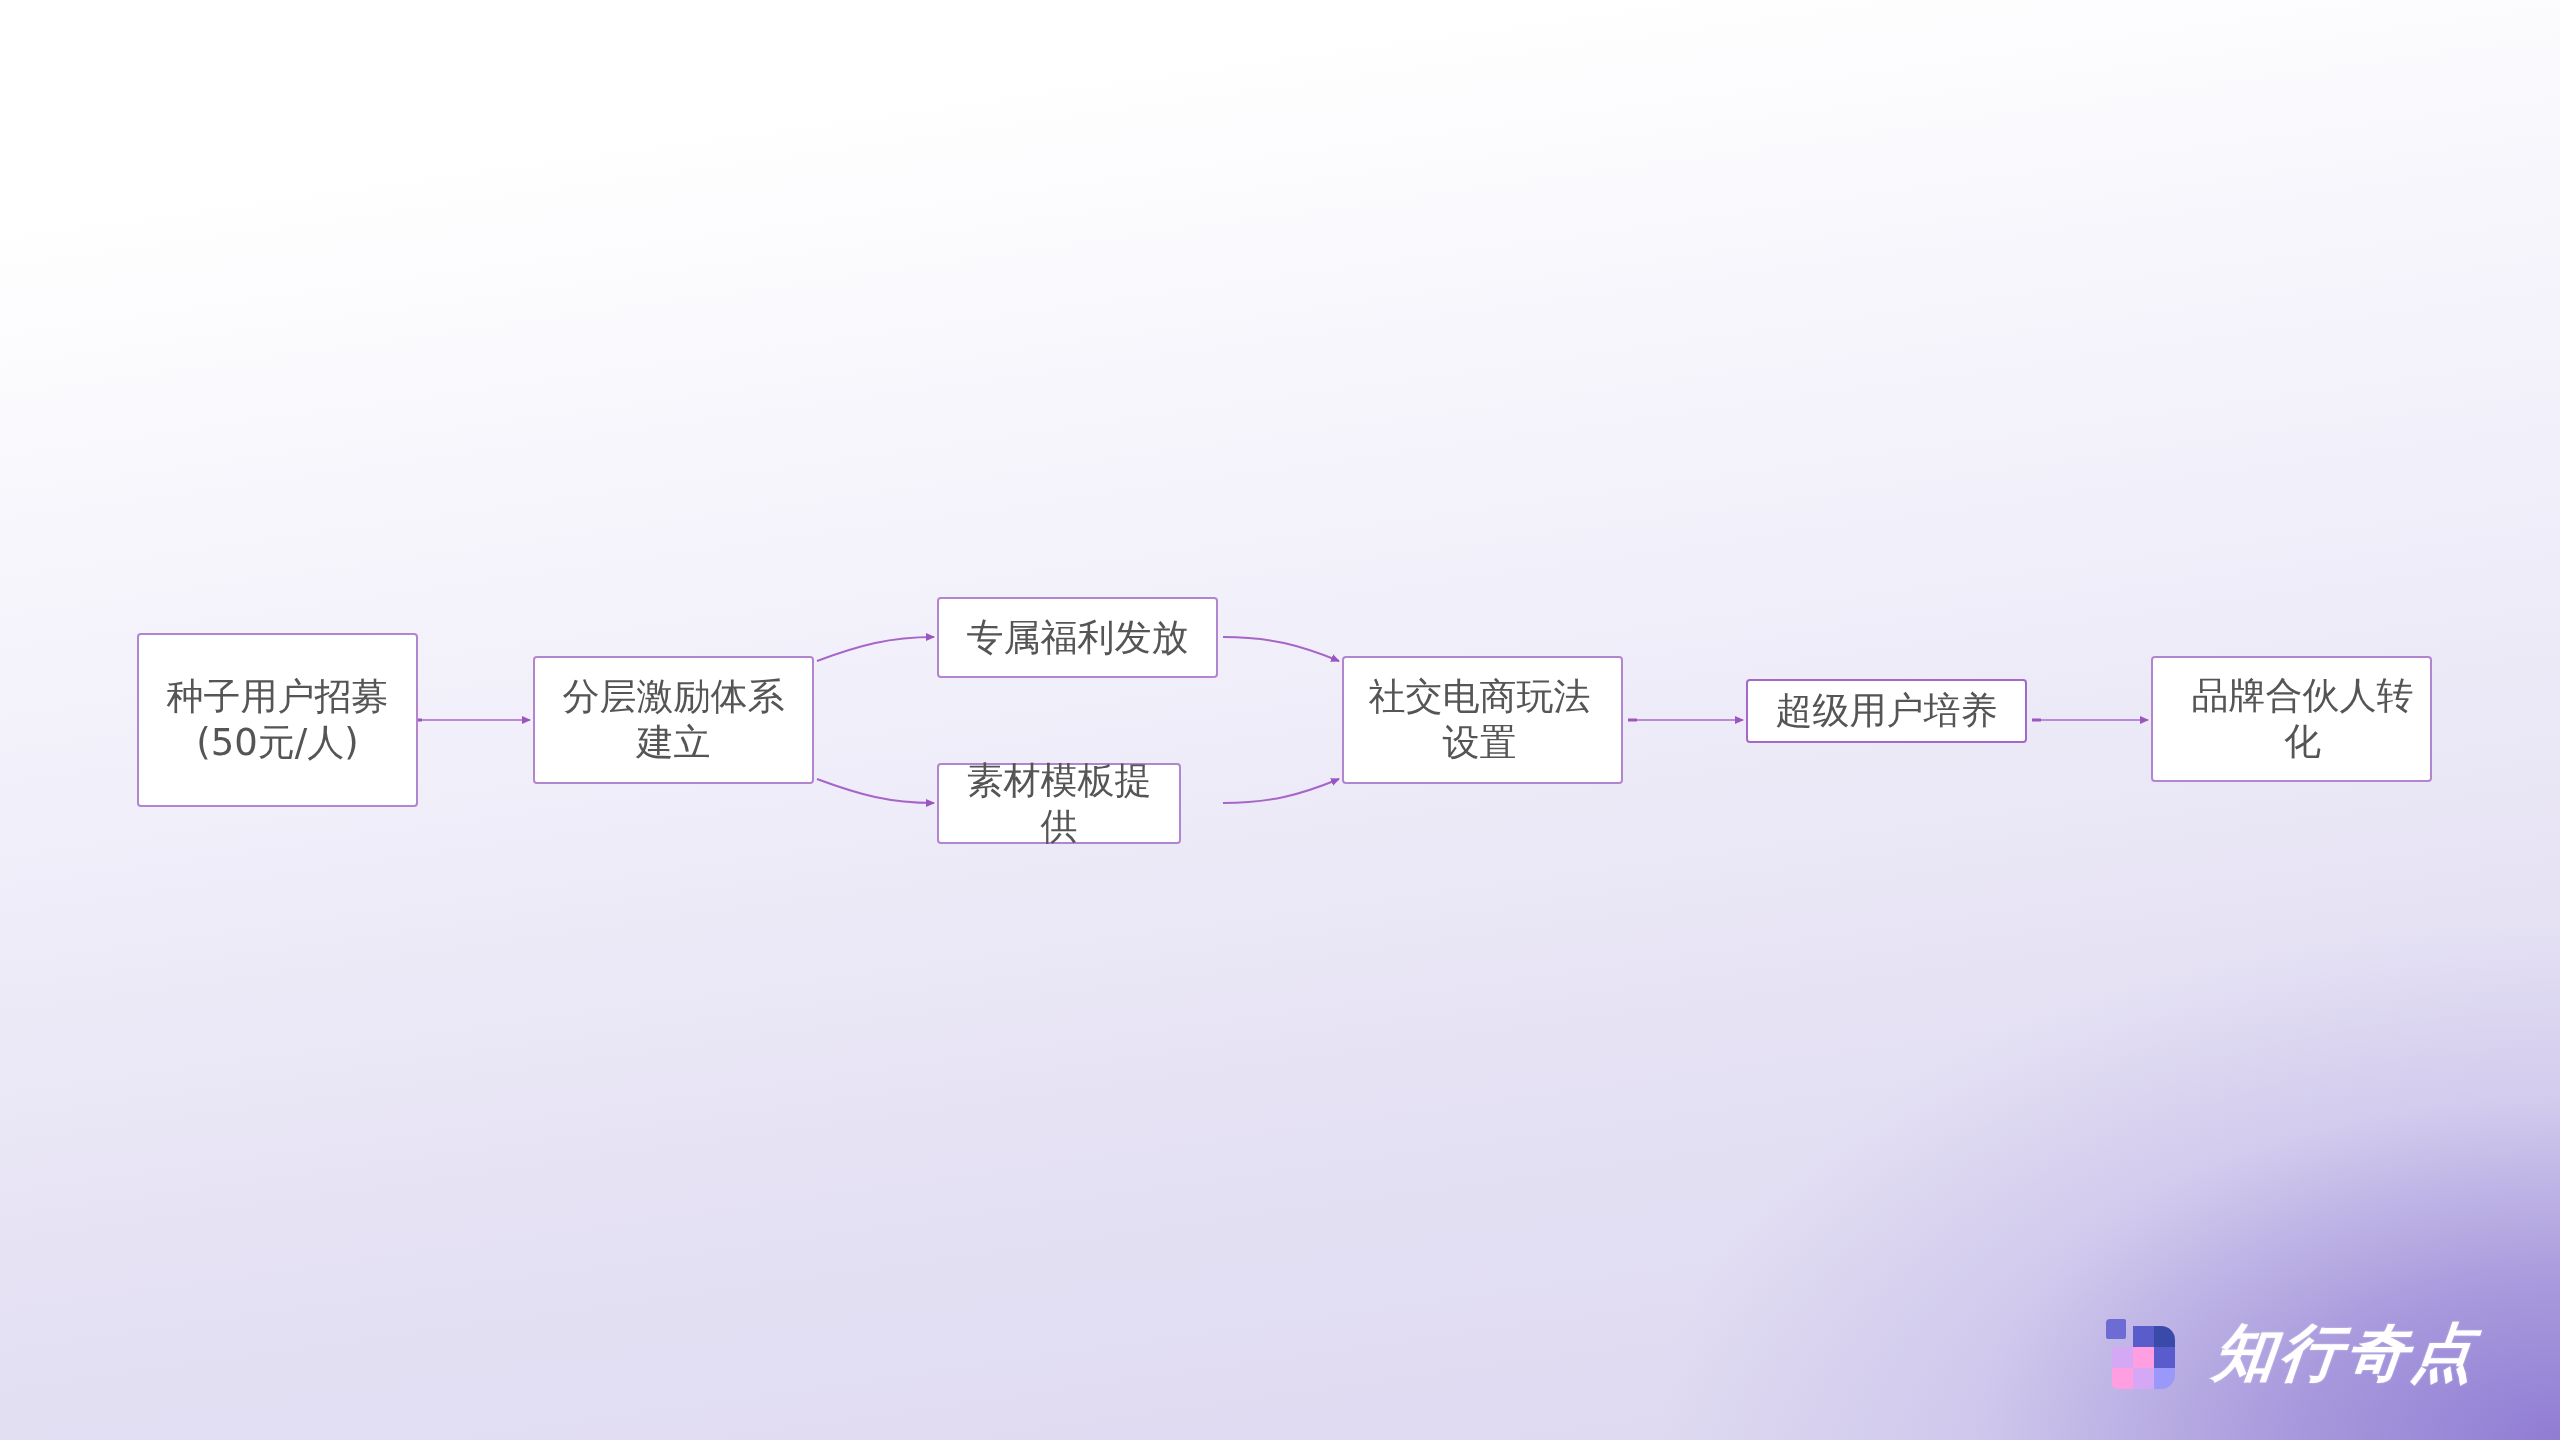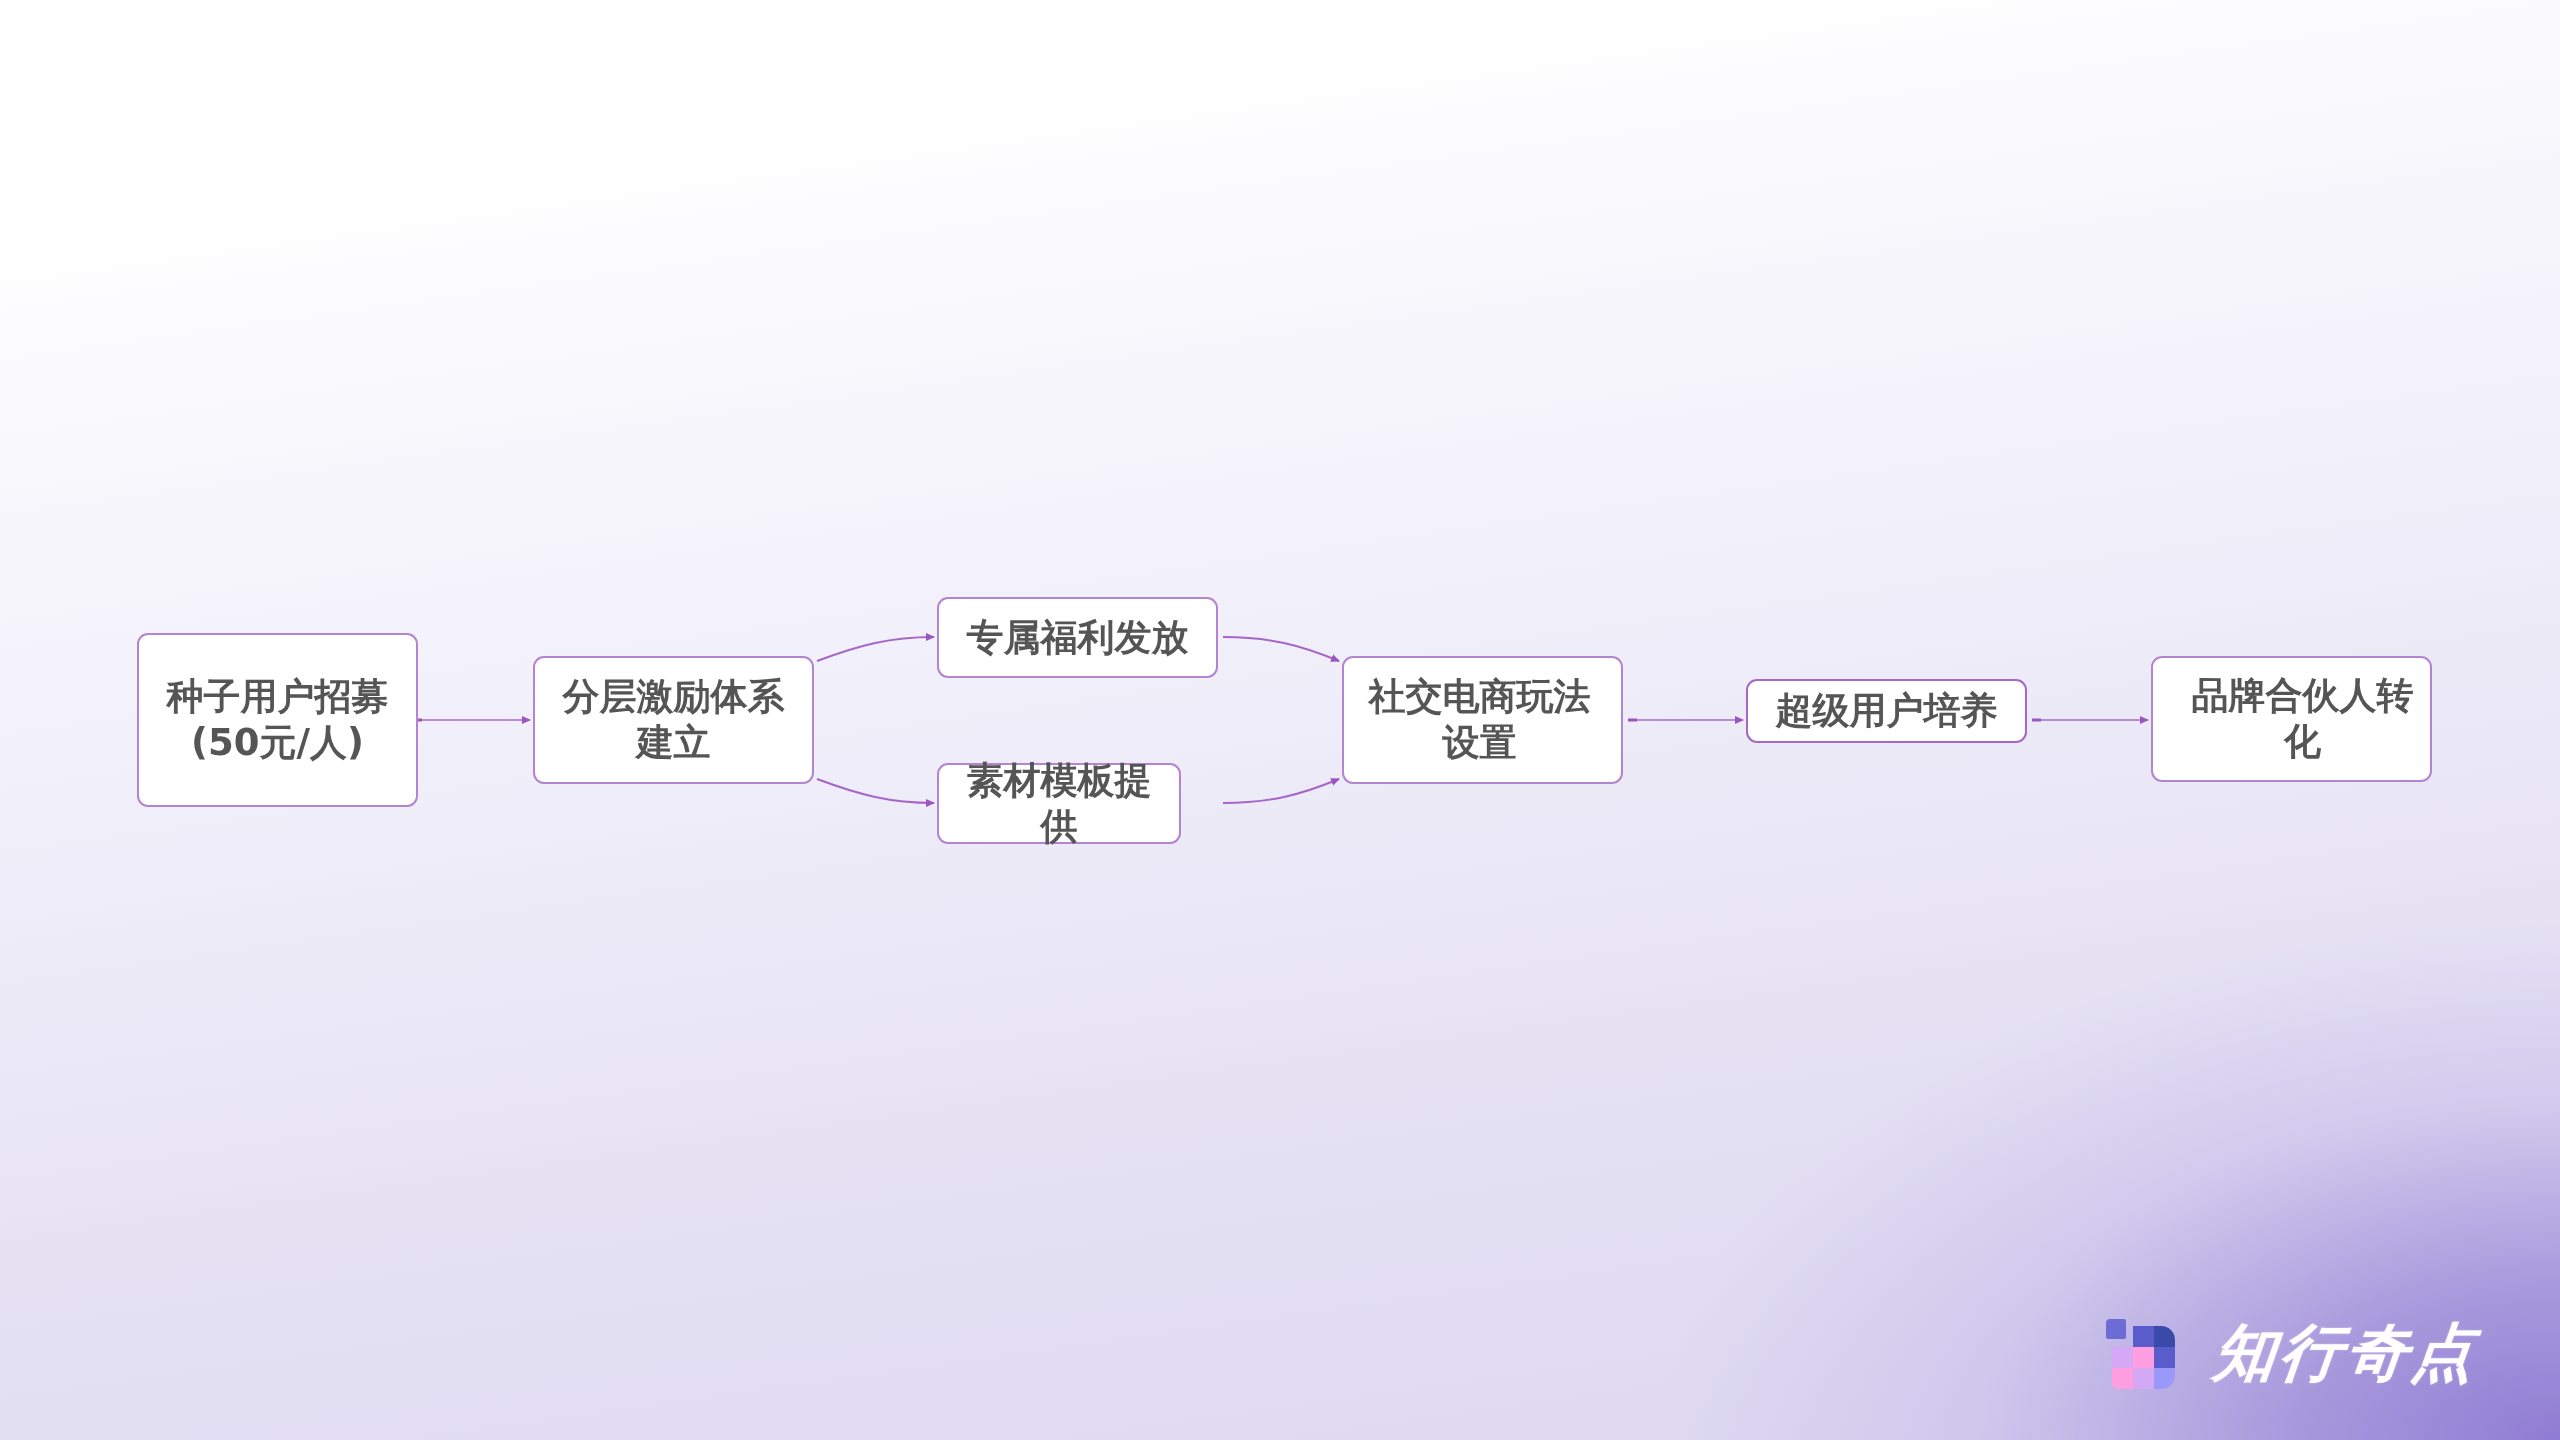--- a/index.html
+++ b/index.html
@@ -27,27 +27,27 @@
     left: 0; top: 0;
     width: 2560px;
     height: 1440px;
     pointer-events: none;
   }
   .node {
     position: absolute;
     box-sizing: border-box;
     background: #ffffff;
     border: 2px solid #b384cf;
-    border-radius: 11px;
+    border-radius: 4px;
     display: flex;
     align-items: center;
     justify-content: center;
     text-align: center;
     color: #555555;
-    font-weight: bold;
+    font-weight: normal;
     font-size: 37px;
     line-height: 46px;
     padding: 0 14px;
     cursor: pointer;
   }
   .node span {
     display: block;
     word-break: break-all;
   }
   #n1 { left: 128px; top: 633px; width: 281px; height: 174px; margin-left: 9px; }

